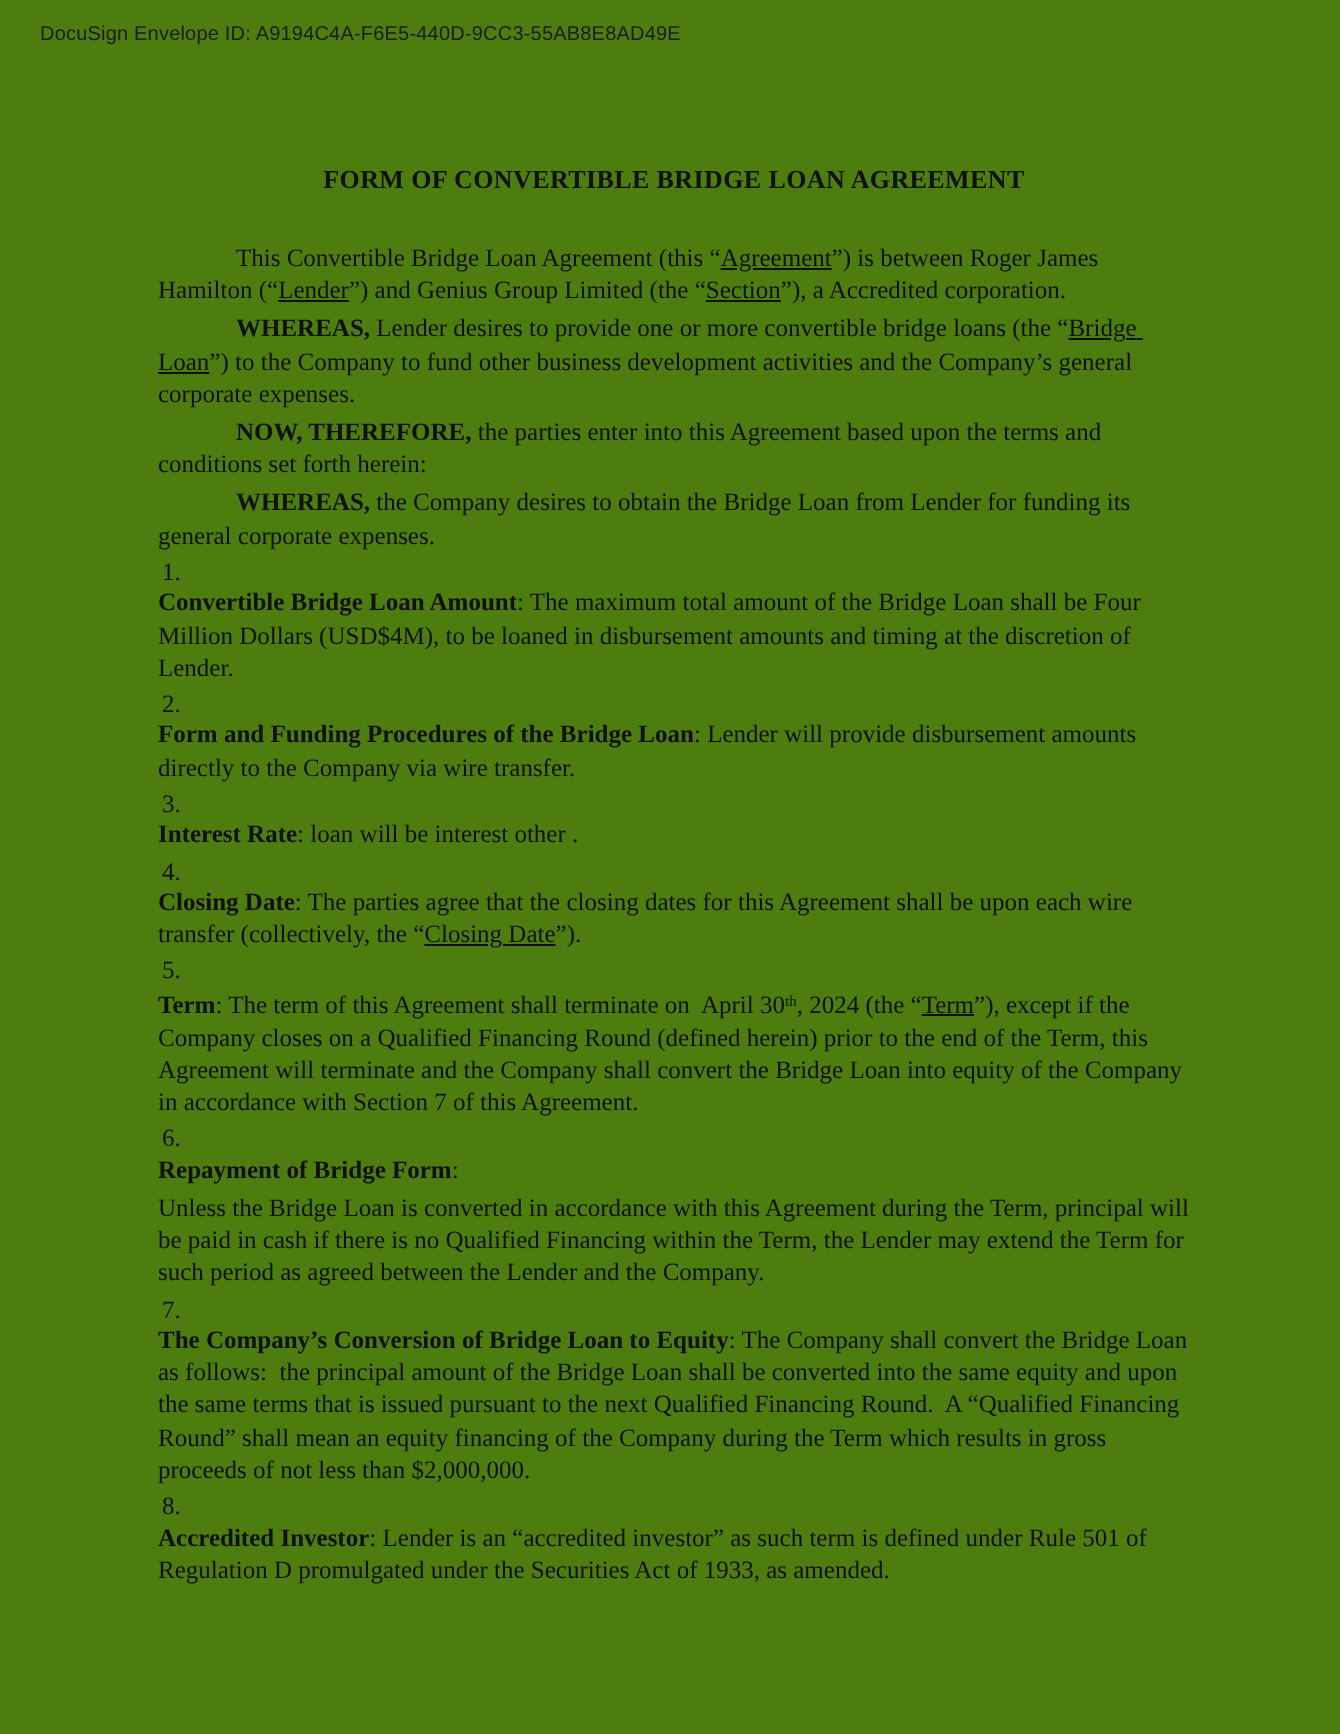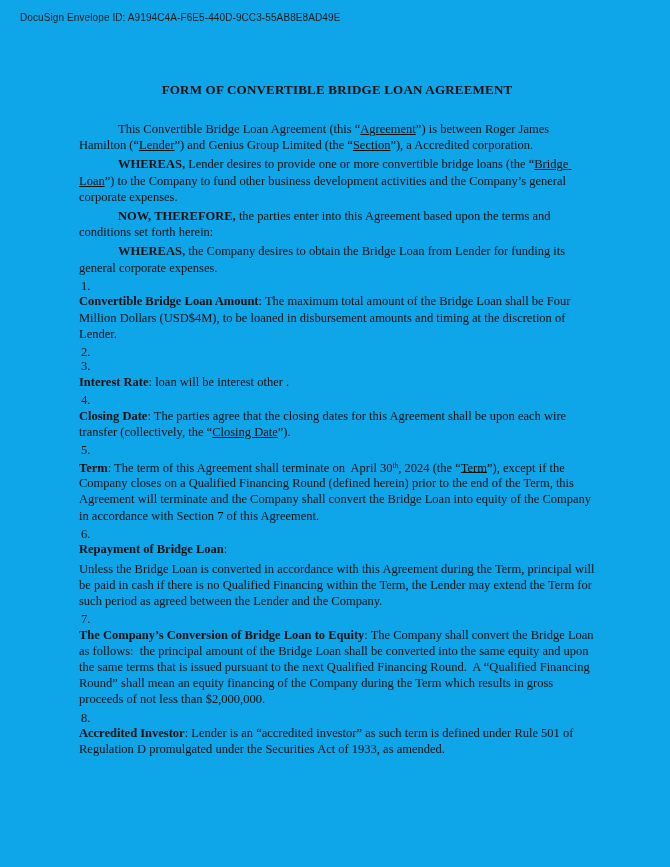--- a/index.html
+++ b/index.html
@@ -4,21 +4,21 @@
 <style>
   html, body { margin: 0; padding: 0; }
   body {
     width: 670px; height: 867px;
     background: #ffffff;
     font-family: "Liberation Serif", "DejaVu Serif", serif;
   }
   .page {
     position: relative;
     width: 670px; height: 867px;
-    background: #0ea5e9;
+    background: #4d7c0f;
     overflow: hidden;
   }
   .ds-header {
     position: absolute;
     top: 12px; left: 20px;
     font-family: "Liberation Sans", "DejaVu Sans", sans-serif;
     font-size: 10px;
     color: #1c1c1c;
     letter-spacing: 0.1px;
   }
@@ -62,28 +62,29 @@
   <div class="doc">
     <h1 class="title">FORM OF CONVERTIBLE BRIDGE LOAN AGREEMENT</h1>
     <div>
         <p class="para indent"><span>This Convertible Bridge Loan Agreement (this “</span><span class="u">Agreement</span><span>”) is between Roger James Hamilton (“</span><span class="u">Lender</span><span>”) and Genius Group Limited (the “</span><span class="u">Section</span><span>”), a Accredited corporation.</span></p>
         <p class="para indent"><span class="b">WHEREAS,</span><span> Lender desires to provide one or more convertible bridge loans (the “</span><span class="u">Bridge Loan</span><span>”) to the Company to fund other business development activities and the Company’s general corporate expenses.</span></p>
         <p class="para indent"><span class="b">NOW, THEREFORE,</span><span> the parties enter into this Agreement based upon the terms and conditions set forth herein:</span></p>
         <p class="para indent"><span class="b">WHEREAS,</span><span> the Company desires to obtain the Bridge Loan from Lender for funding its general corporate expenses.</span></p>
         <div class="num">1.</div>
         <p class="para"><span class="b">Convertible Bridge Loan Amount</span><span>: The maximum total amount of the Bridge Loan shall be Four Million Dollars (USD$4M), to be loaned in disbursement amounts and timing at the discretion of Lender.</span></p>
         <div class="num">2.</div>
+        <p class="para"><span class="b">Form and Funding Procedures of the Bridge Loan</span><span>: Lender will provide disbursement amounts directly to the Company via wire transfer.</span></p>
         <div class="num">3.</div>
         <p class="para"><span class="b">Interest Rate</span><span>: loan will be interest other .</span></p>
         <div class="num">4.</div>
         <p class="para"><span class="b">Closing Date</span><span>: The parties agree that the closing dates for this Agreement shall be upon each wire transfer (collectively, the “</span><span class="u">Closing Date</span><span>”).</span></p>
         <div class="num">5.</div>
         <p class="para"><span class="b">Term</span><span>: The term of this Agreement shall terminate on  April 30</span><span class="sup">th</span><span>, 2024 (the “</span><span class="u">Term</span><span>”), except if the Company closes on a Qualified Financing Round (defined herein) prior to the end of the Term, this Agreement will terminate and the Company shall convert the Bridge Loan into equity of the Company in accordance with Section 7 of this Agreement.</span></p>
         <div class="num">6.</div>
-        <p class="para"><span class="b">Repayment of Bridge Loan</span><span>:</span></p>
+        <p class="para"><span class="b">Repayment of Bridge Form</span><span>:</span></p>
         <p class="para"><span>Unless the Bridge Loan is converted in accordance with this Agreement during the Term, principal will be paid in cash if there is no Qualified Financing within the Term, the Lender may extend the Term for such period as agreed between the Lender and the Company.</span></p>
         <div class="num">7.</div>
         <p class="para"><span class="b">The Company’s Conversion of Bridge Loan to Equity</span><span>: The Company shall convert the Bridge Loan as follows:  the principal amount of the Bridge Loan shall be converted into the same equity and upon the same terms that is issued pursuant to the next Qualified Financing Round.  A “Qualified Financing Round” shall mean an equity financing of the Company during the Term which results in gross proceeds of not less than $2,000,000.</span></p>
         <div class="num">8.</div>
         <p class="para"><span class="b">Accredited Investor</span><span>: Lender is an “accredited investor” as such term is defined under Rule 501 of Regulation D promulgated under the Securities Act of 1933, as amended.</span></p>
       </div>
   </div>
 </div>
 
 </body></html>

